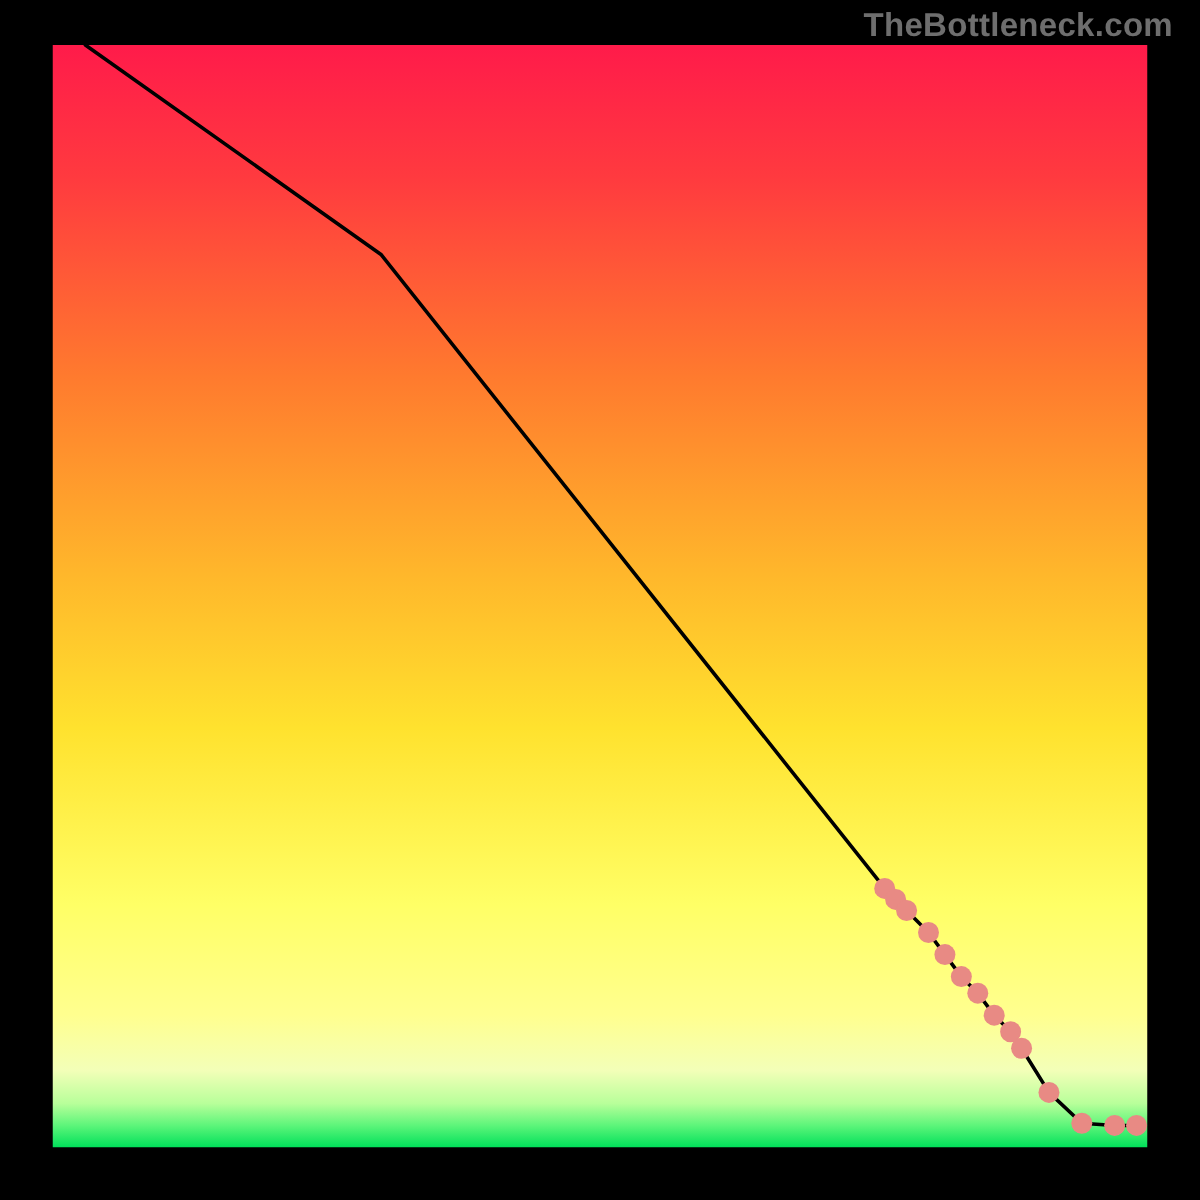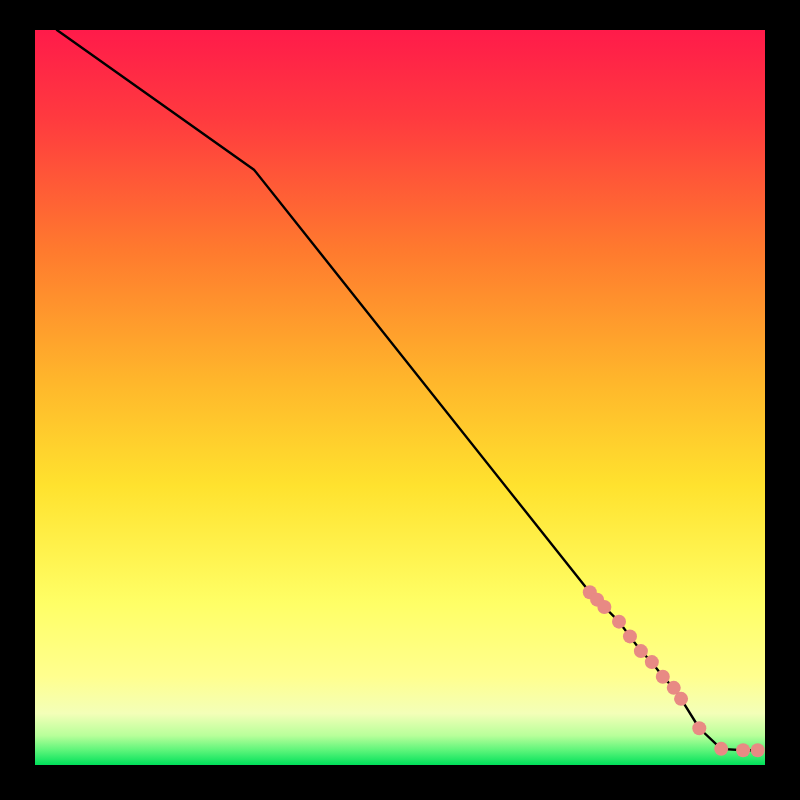--- a/index.html
+++ b/index.html
@@ -27,20 +27,21 @@
     top: 30px;
     width: 730px;
     height: 735px;
   }
   .plot svg { display: block; }
 </style>
 </head>
 <body>
 
 <div class="frame">
+  <div class="watermark">TheBottleneck.com</div>
   <div class="plot">
     <svg id="plot-svg" width="730" height="735" viewBox="0 0 730 735" preserveAspectRatio="none">
       <defs>
         <linearGradient id="bg-grad" x1="0" y1="0" x2="0" y2="1">
           <stop id="g0" offset="0%" stop-color="#ff1b4a"></stop>
           <stop id="g1" offset="12%" stop-color="#ff3a3f"></stop>
           <stop id="g2" offset="30%" stop-color="#ff7a2e"></stop>
           <stop id="g3" offset="48%" stop-color="#ffb72b"></stop>
           <stop id="g4" offset="62%" stop-color="#ffe22e"></stop>
           <stop id="g5" offset="78%" stop-color="#ffff66"></stop>

